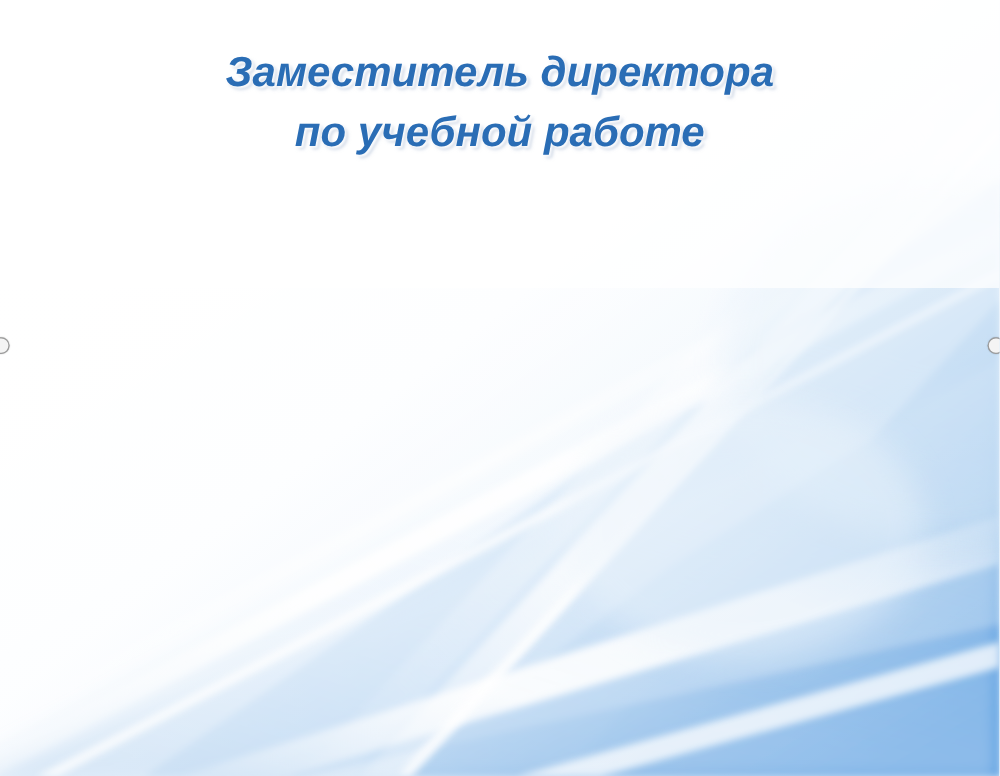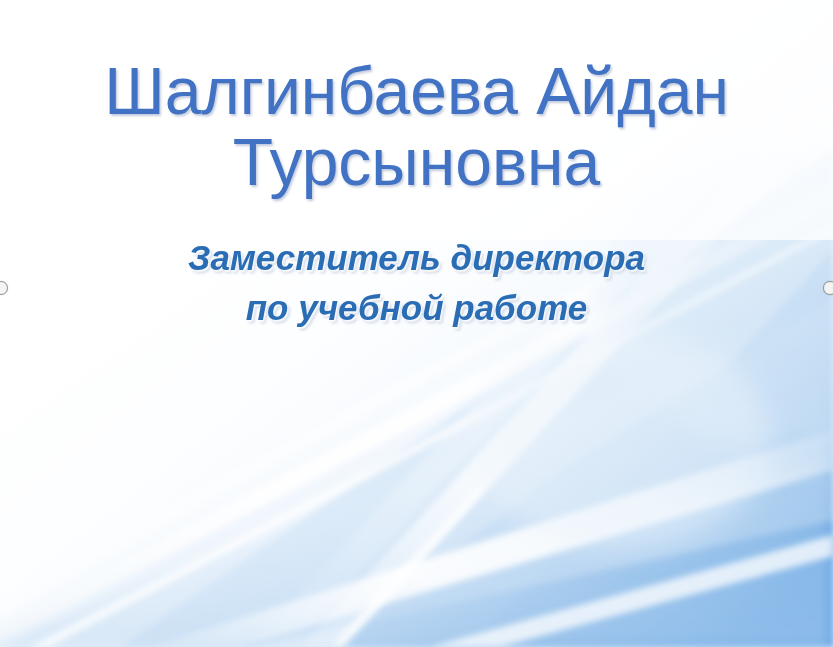--- a/index.html
+++ b/index.html
@@ -195,22 +195,20 @@
       <ellipse cx="780" cy="300" rx="180" ry="150" fill="#d8e9f8" opacity="0.45" filter="url(#blurC)"></ellipse>
       <ellipse cx="620" cy="440" rx="150" ry="110" fill="#e6f1fb" opacity="0.5" filter="url(#blurC)"></ellipse>
 
       <rect x="0" y="0" width="833" height="647" fill="url(#fadeTL)"></rect>
 
       <rect x="0" y="0" width="833" height="240" fill="#ffffff" opacity="0.72"></rect>
     </svg>
   </div>
 
   <div class="text-stack">
-    <h1 class="slide-title">Шалгинбаева Айдан
-Турсыновна</h1>
     <p class="slide-subtitle">Заместитель директора
 по учебной  работе</p>
   </div>
 
   <div class="handle handle-left"></div>
   <div class="handle handle-right"></div>
 
 </div>
 
 </body></html>

